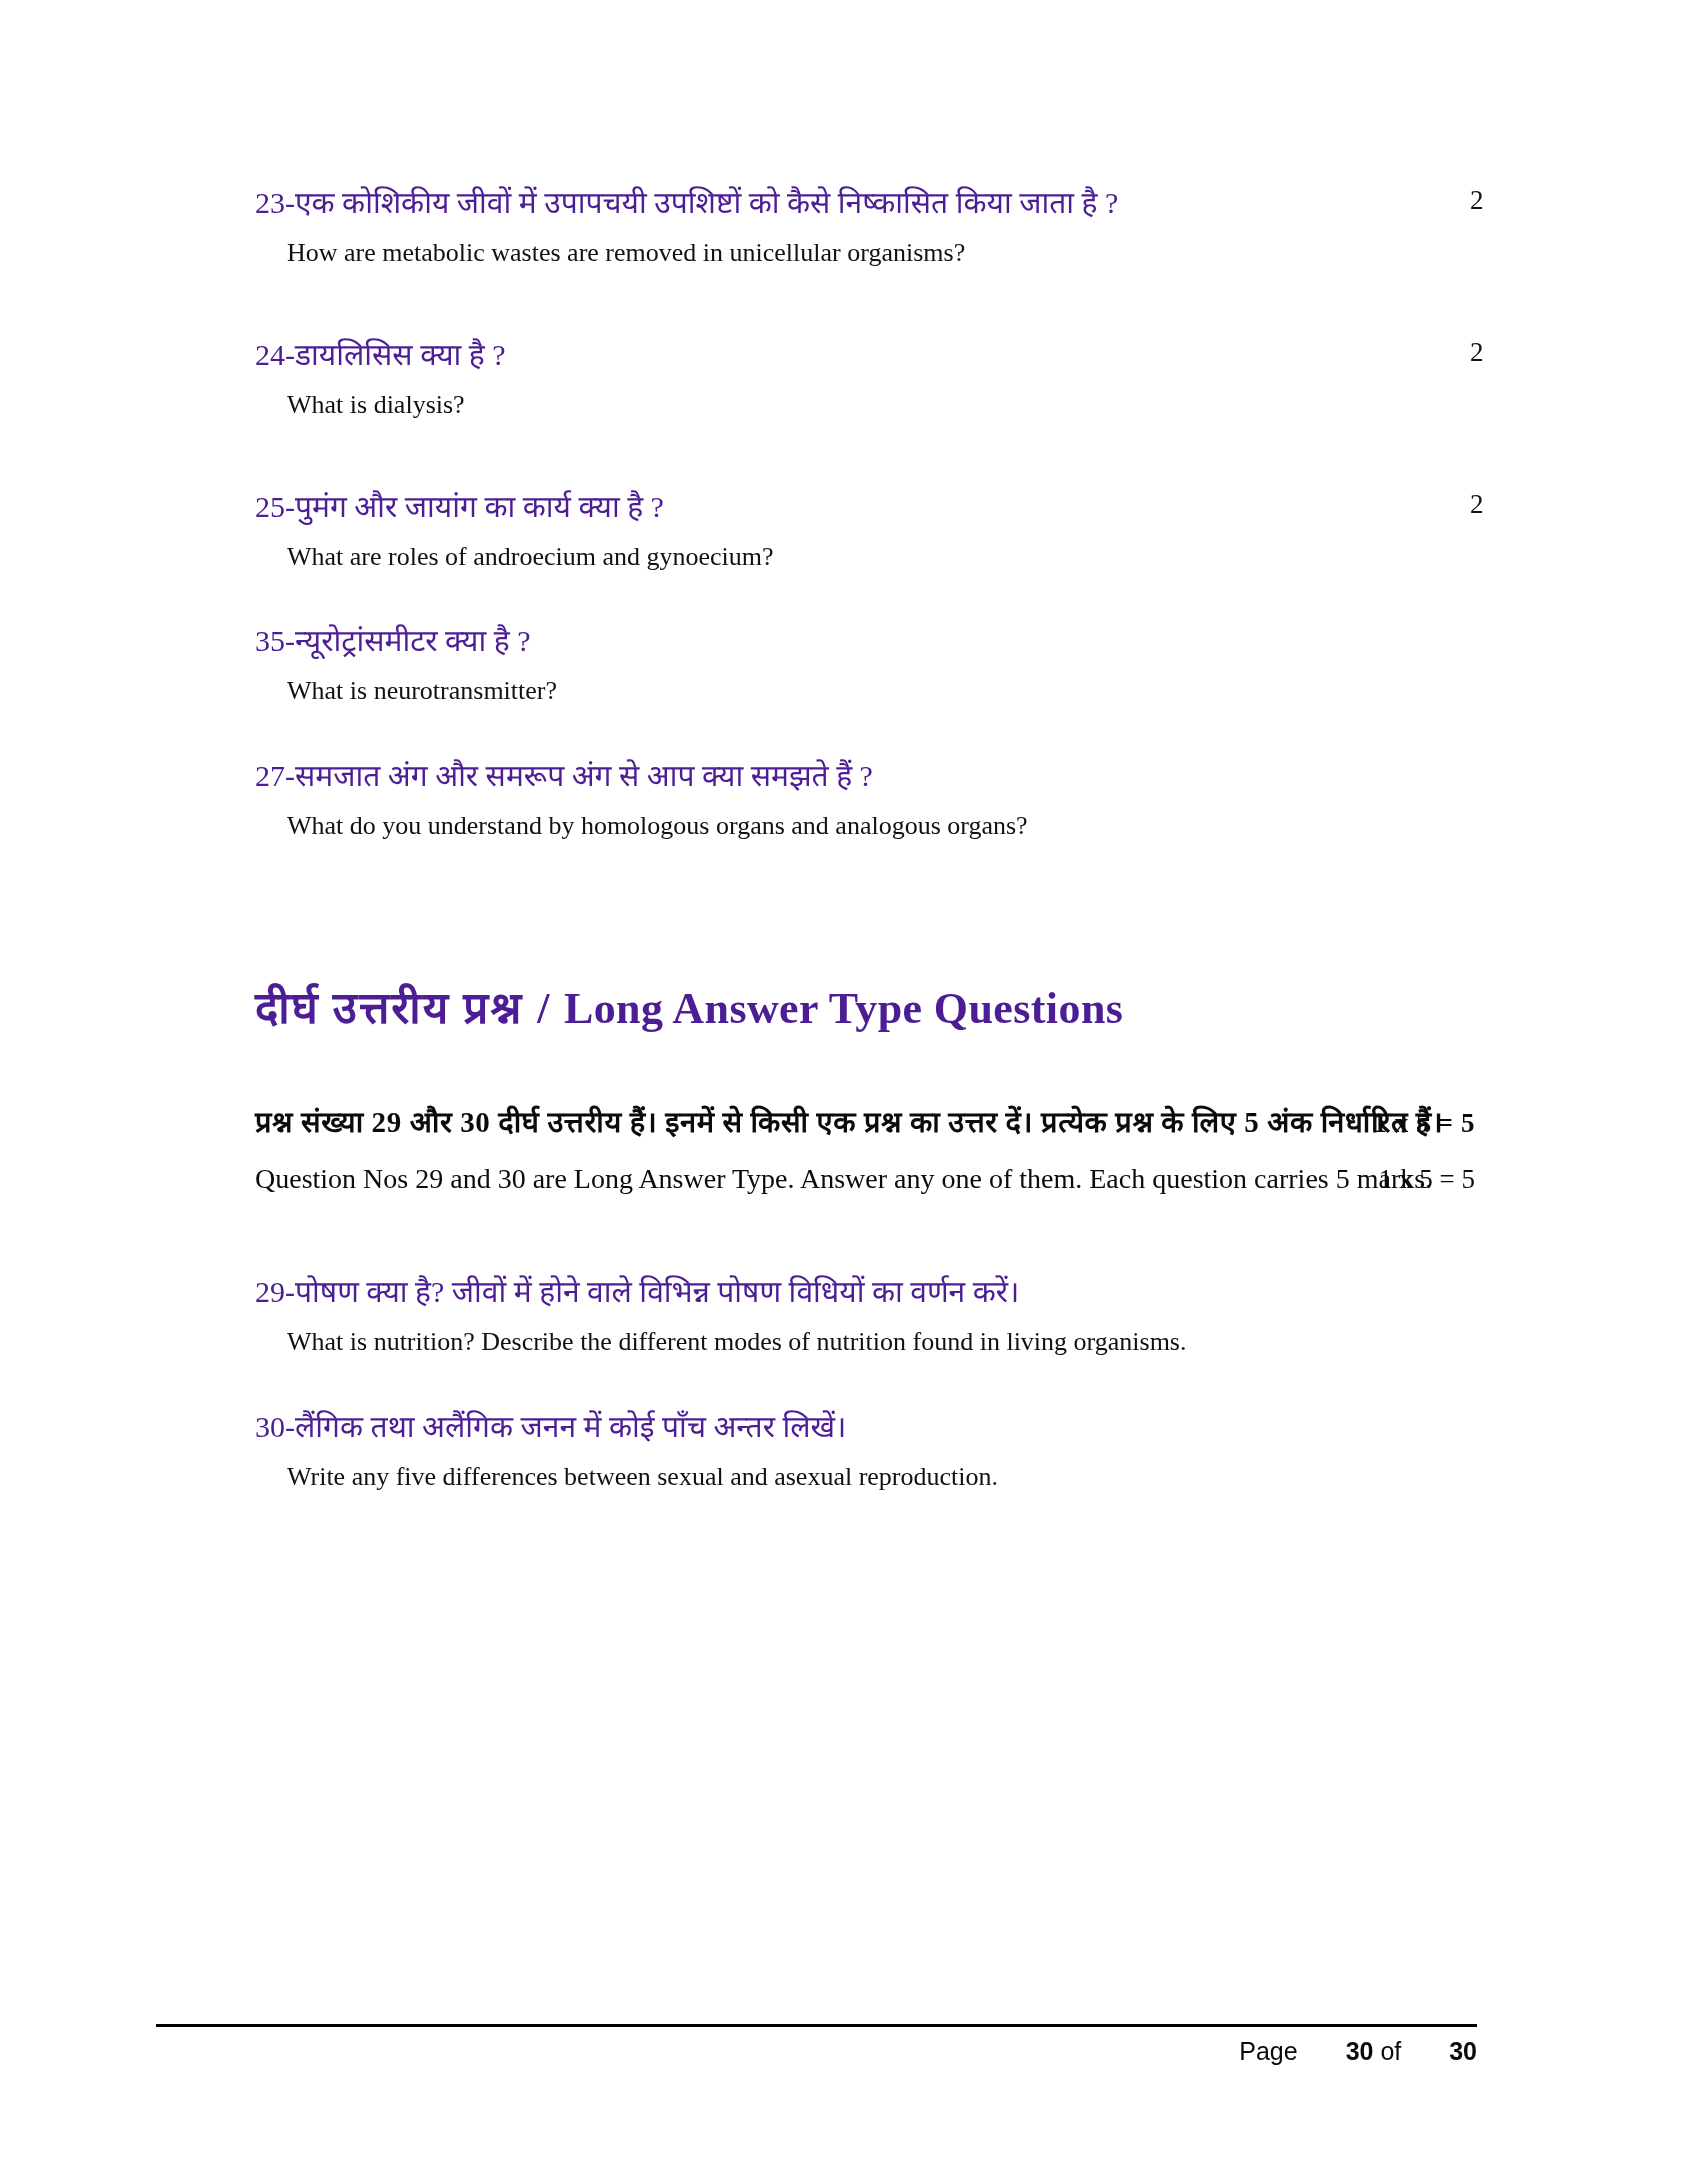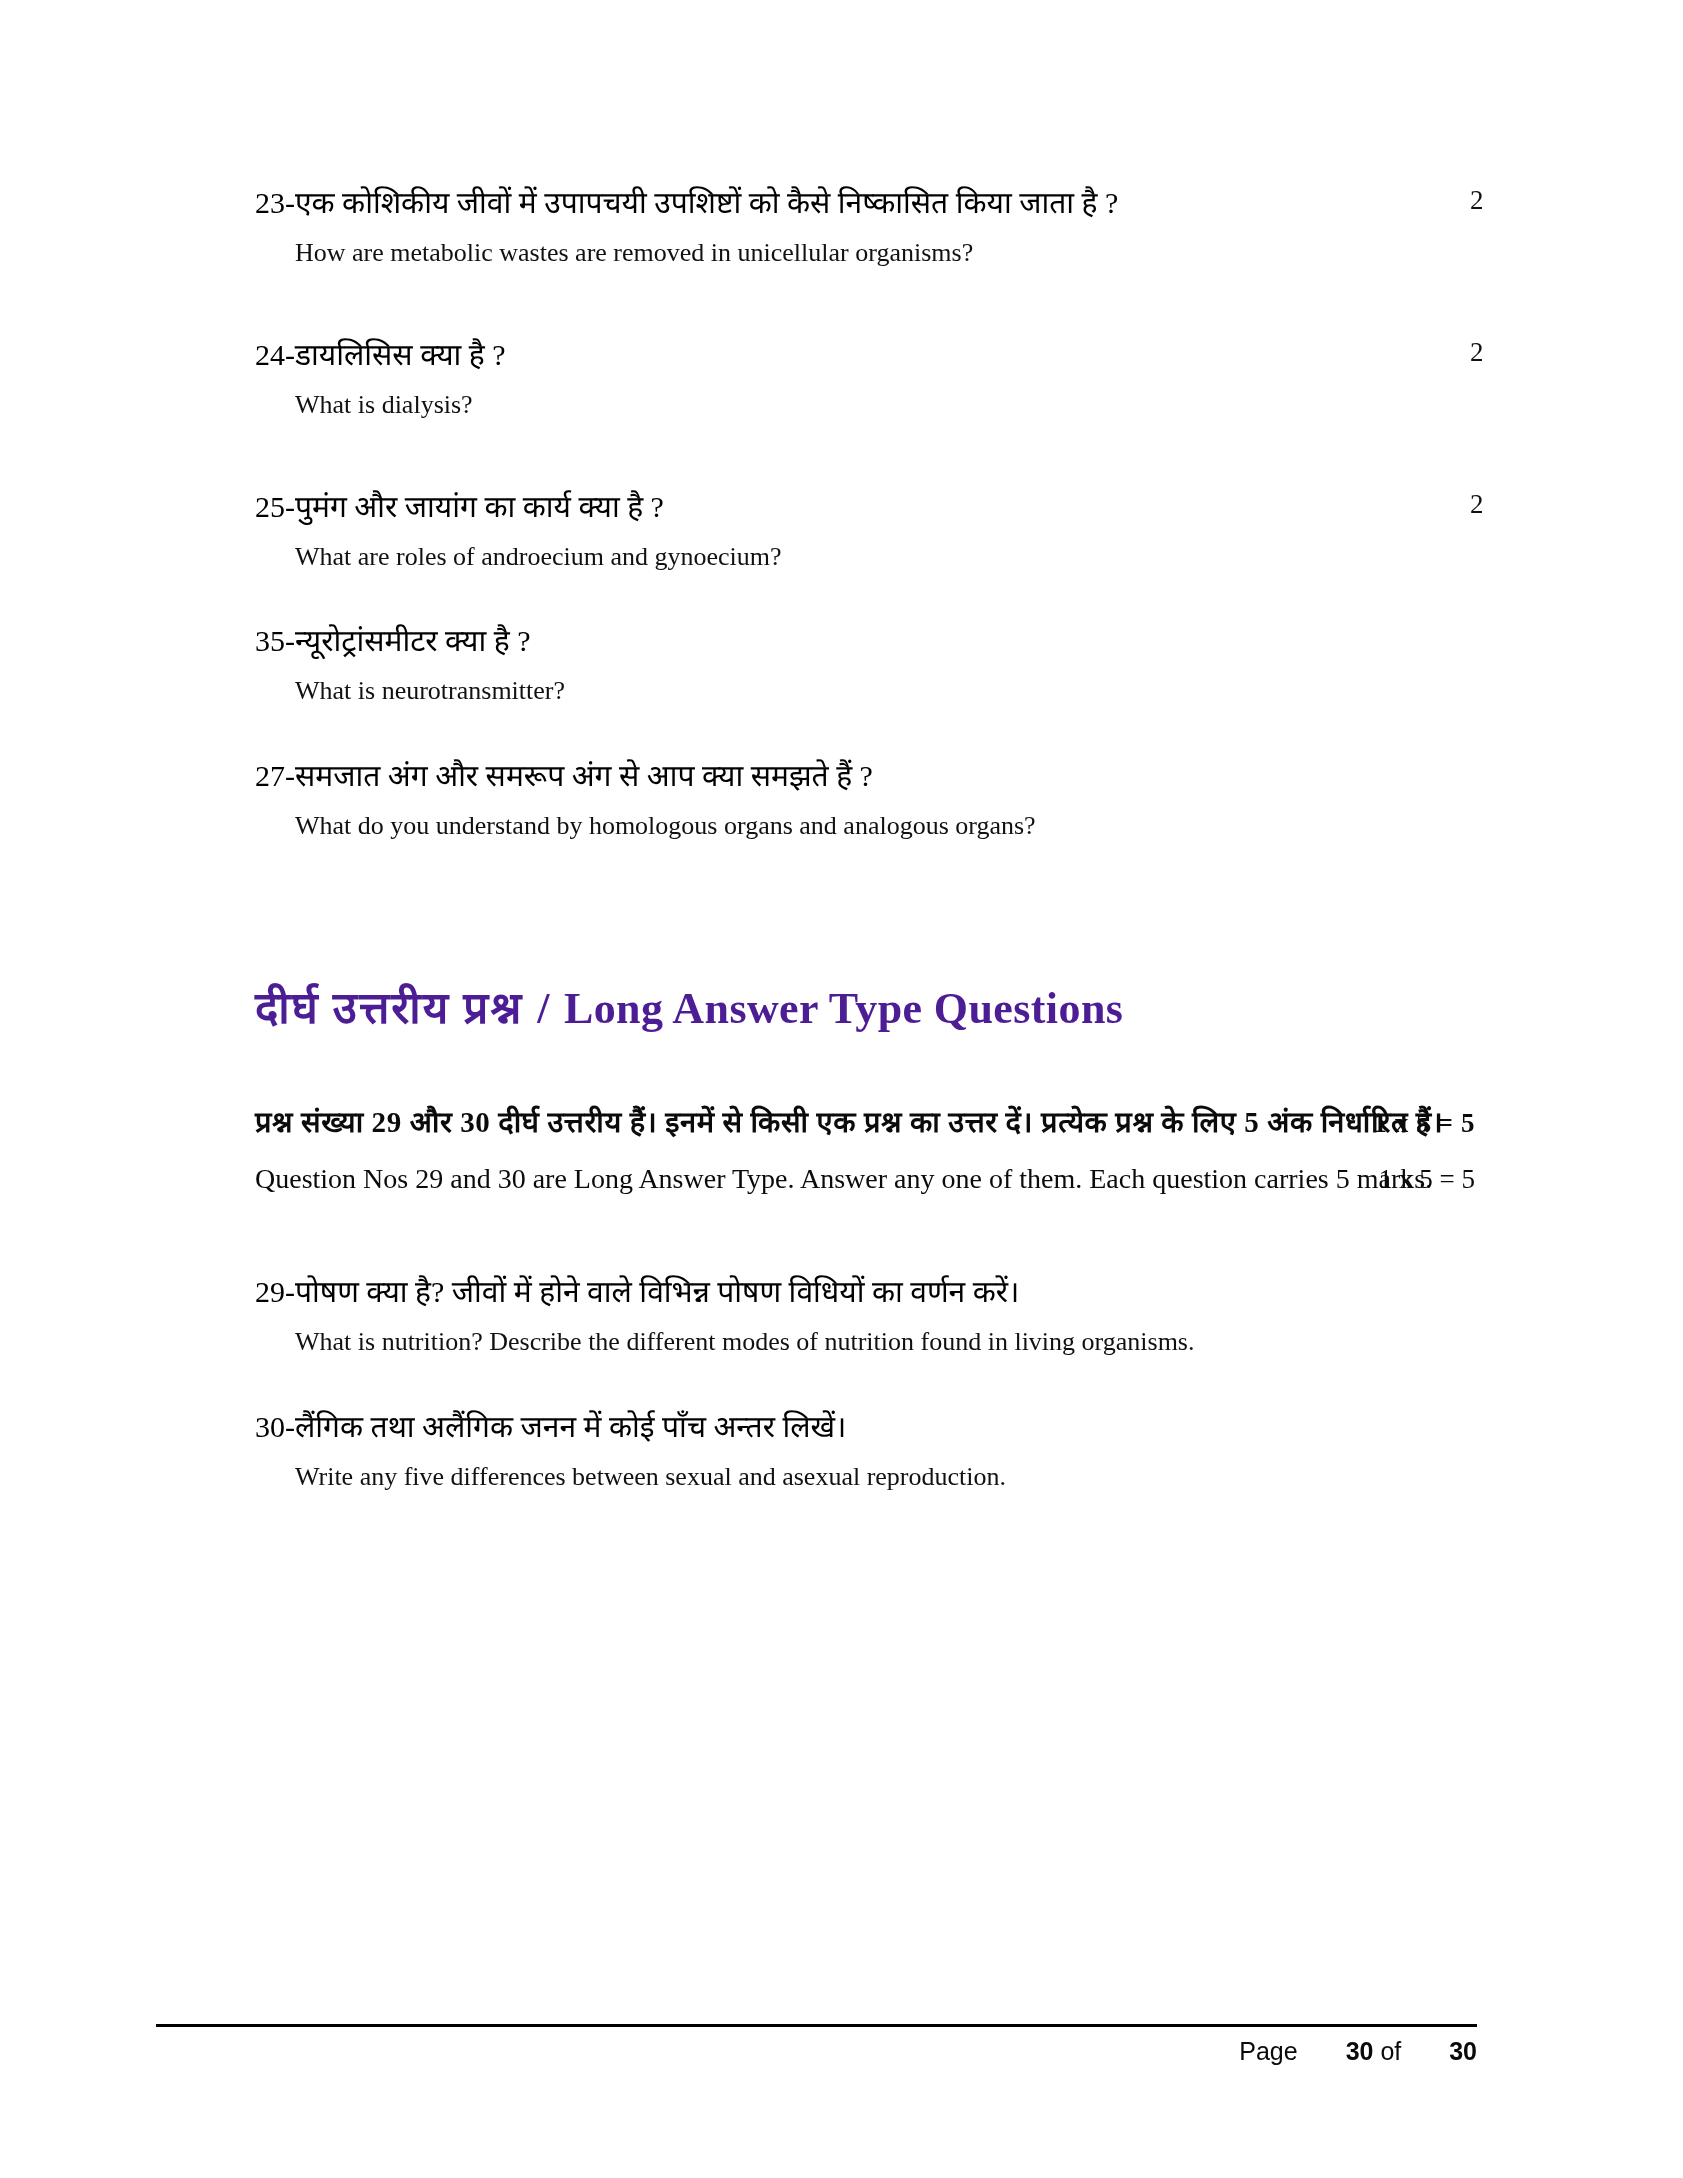--- a/index.html
+++ b/index.html
@@ -38,27 +38,27 @@
     position: relative;
     width: 100%;
   }
 
   .qline {
     position: relative;
     display: block;
     font-family: "Liberation Serif", "DejaVu Serif", serif;
     font-size: 30px;
     line-height: 1.30;
-    color: #000000;
+    color: #4c1d95;
     white-space: nowrap;
   }
 
   .qtrans {
     display: block;
-    margin-left: 40px;
+    margin-left: 32px;
     font-size: 26px;
     line-height: 1.30;
     color: #111111;
     font-family: "Liberation Serif", "DejaVu Serif", serif;
   }
 
   .marks {
     position: absolute;
     left: 1215px;   
     top: 0;

